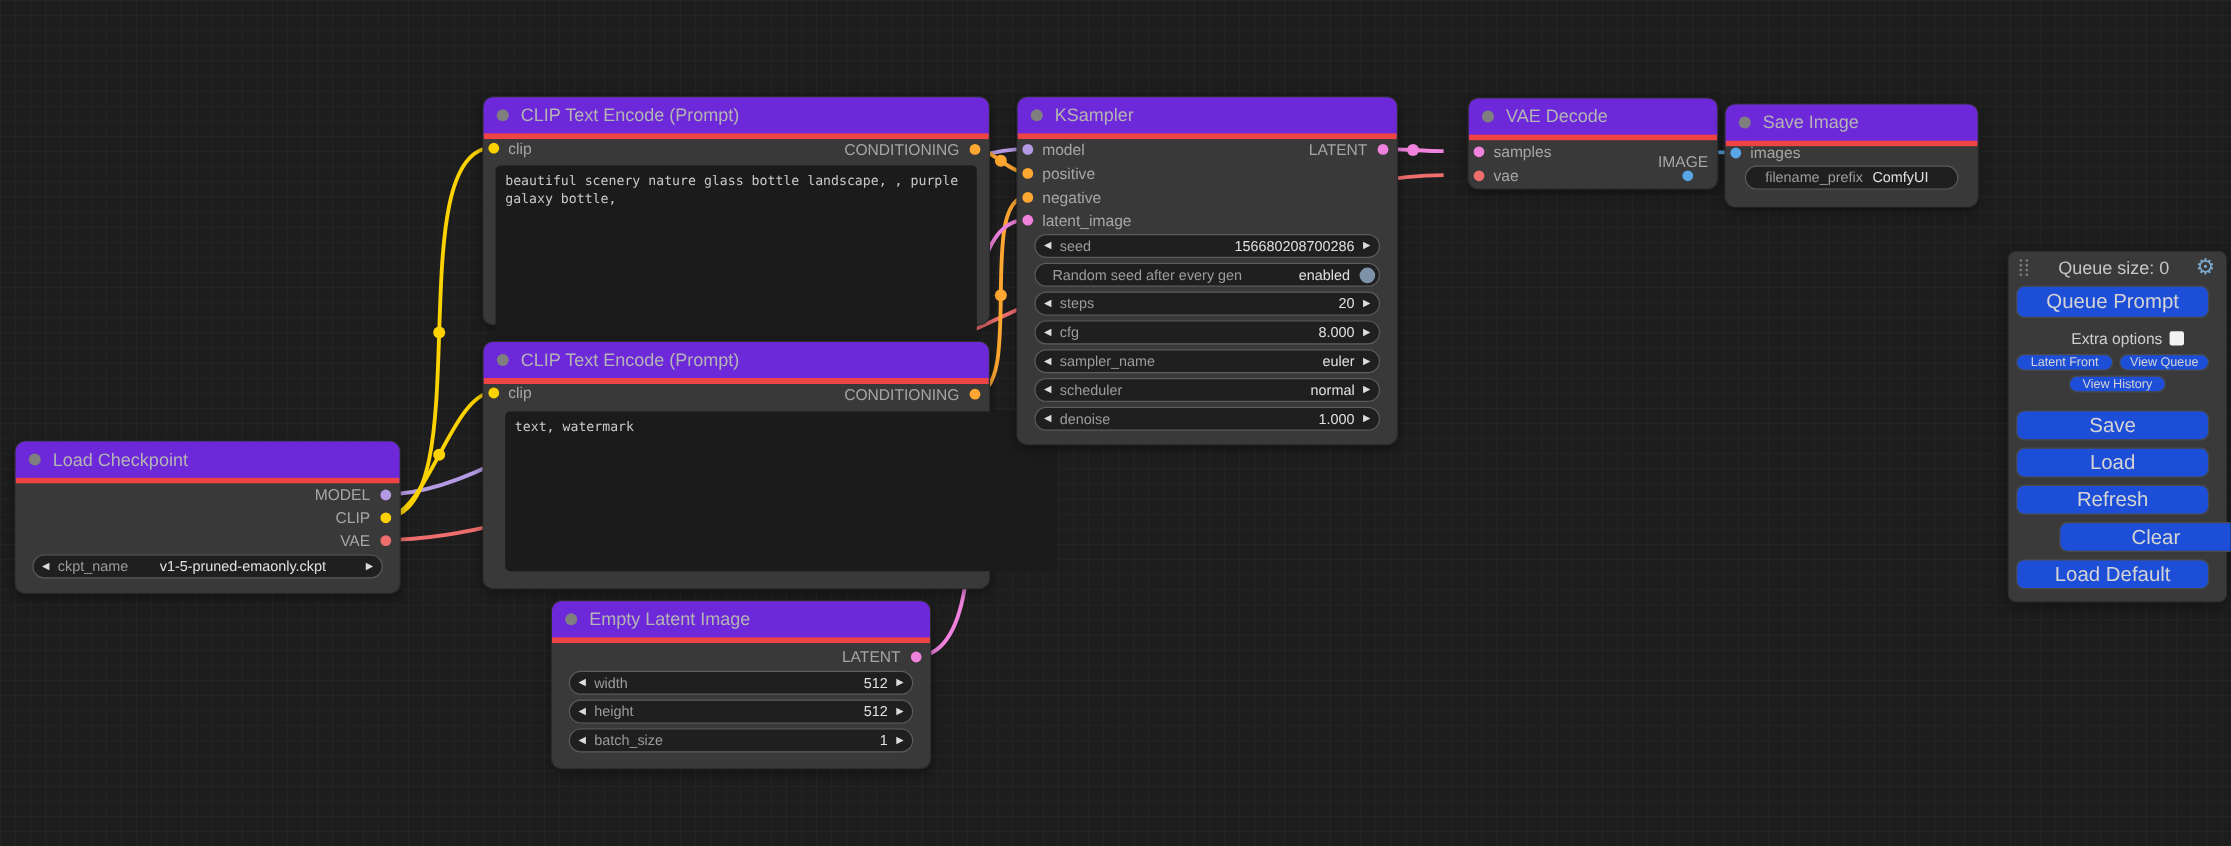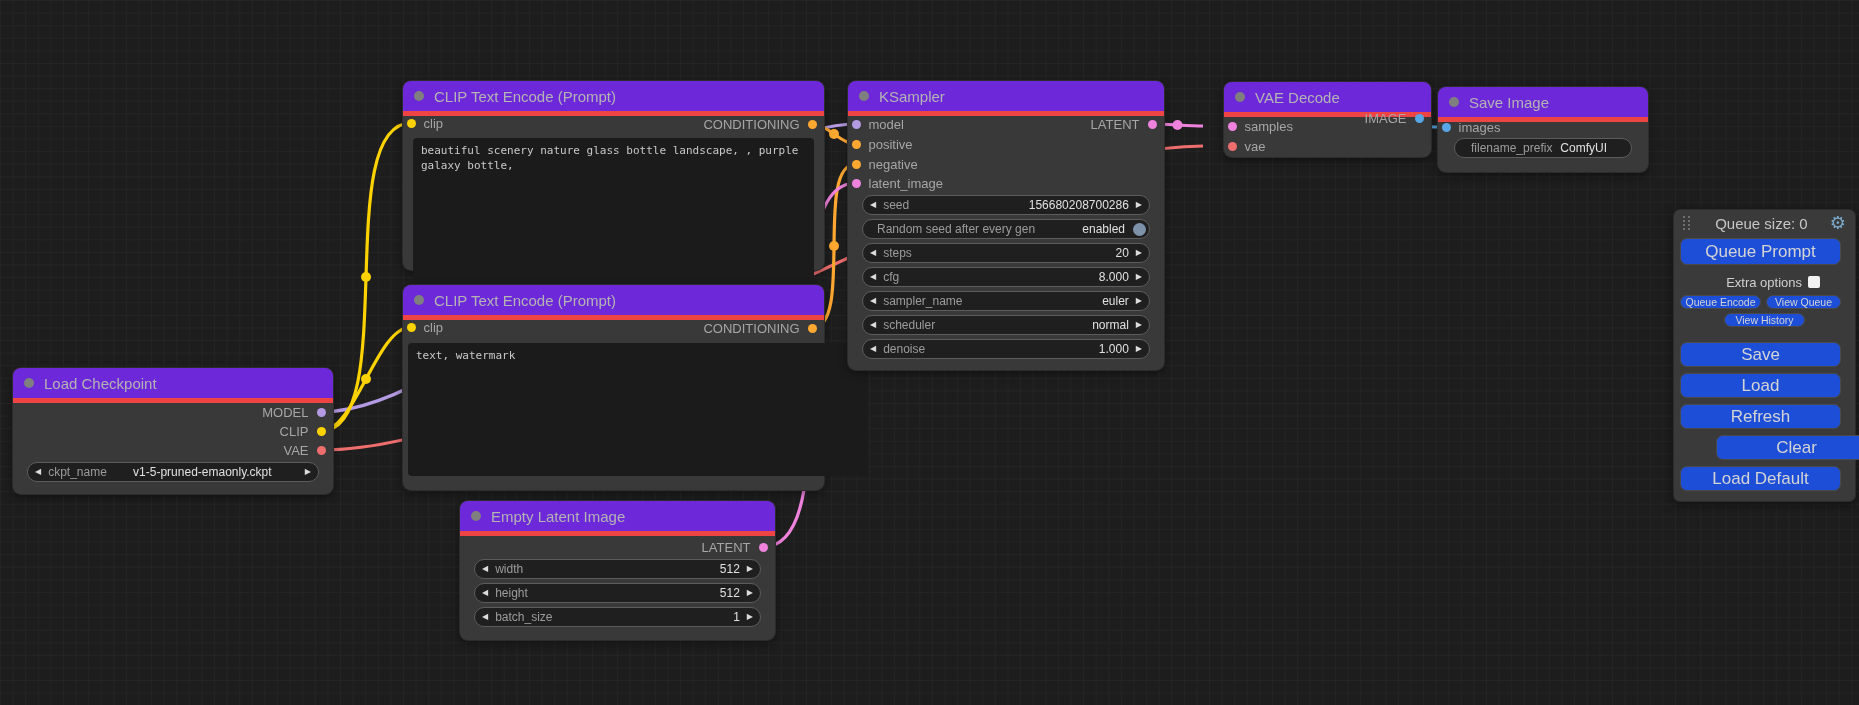--- a/index.html
+++ b/index.html
@@ -135,21 +135,21 @@
           <span class="ttext">CLIP Text Encode (Prompt)</span>
         </div>
         <div class="slot in" style="left: 3.5px; top: 34px;">
           <span class="sdot" style="background:#fcd200"></span>
           <span>clip</span>
         </div>
         <div class="slot out" style="right: 7.5px; top: 35px;">
           <span>CONDITIONING</span>
           <span class="sdot" style="background:#ffa831"></span>
         </div>
-        <div class="prompt" style="left: 5px; top: 58px; width: 460px; height: 133px;">text, watermark</div>
+        <div class="prompt" style="left: 18px; top: 58px; width: 460px; height: 133px;">text, watermark</div>
       </div>
       <div class="node" style="left: 460px; top: 501px; width: 315px; height: 139px;">
         <div class="ntitle">
           <span class="tdot"></span>
           <span class="ttext">Empty Latent Image</span>
         </div>
         <div class="slot out" style="right: 7.5px; top: 38px;">
           <span>LATENT</span>
           <span class="sdot" style="background:#ee82dd"></span>
         </div>
@@ -256,21 +256,21 @@
           <span class="ttext">VAE Decode</span>
         </div>
         <div class="slot in" style="left: 3.5px; top: 36px; justify-content: center;">
           <span class="sdot" style="background:#ee82dd"></span>
           <span>samples</span>
         </div>
         <div class="slot in" style="left: 3.5px; top: 56px;">
           <span class="sdot" style="background:#ee6e6e"></span>
           <span>vae</span>
         </div>
-        <div class="slot out" style="right: 7.5px; top: 28px;">
+        <div class="slot out" style="right: 7.5px; top: 45px; flex-direction: column;">
           <span>IMAGE</span>
           <span class="sdot" style="background:#58a6e6"></span>
         </div>
       </div>
       <div class="node" style="left: 1438px; top: 87px; width: 210px; height: 85px;">
         <div class="ntitle">
           <span class="tdot"></span>
           <span class="ttext">Save Image</span>
         </div>
         <div class="slot in" style="left: 3.5px; top: 32px;">
@@ -299,21 +299,21 @@
           <span></span>
       </div>
       <div id="queue-size">Queue size: 0</div>
       <div id="gear">⚙</div>
     </div>
     <div class="qbtn qbig" style="top:28px;height:27px;">Queue Prompt</div>
     <div id="extra-row">
       <span id="extra-label">Extra options</span>
       <span id="extra-checkbox"></span>
     </div>
-    <div class="qbtn qpill" style="left:6px;top:85px;width:81px;">Queue Encode</div>
+    <div class="qbtn qpill" style="left:6px;top:85px;width:81px;">Latent Front</div>
     <div class="qbtn qpill" style="left:92px;top:85px;width:75px;">View Queue</div>
     <div class="qbtn qpill" style="left:50px;top:103px;width:81px;">View History</div>
     <div class="qbtn qbig" style="top:132px;">Save</div>
     <div class="qbtn qbig" style="top:163px;">Load</div>
     <div class="qbtn qbig" style="top:194px;">Refresh</div>
     <div class="qbtn qbig" style="top:225px;margin-left:36px;">Clear</div>
     <div class="qbtn qbig" style="top:256px;">Load Default</div>
   </div>
 </div>
 

